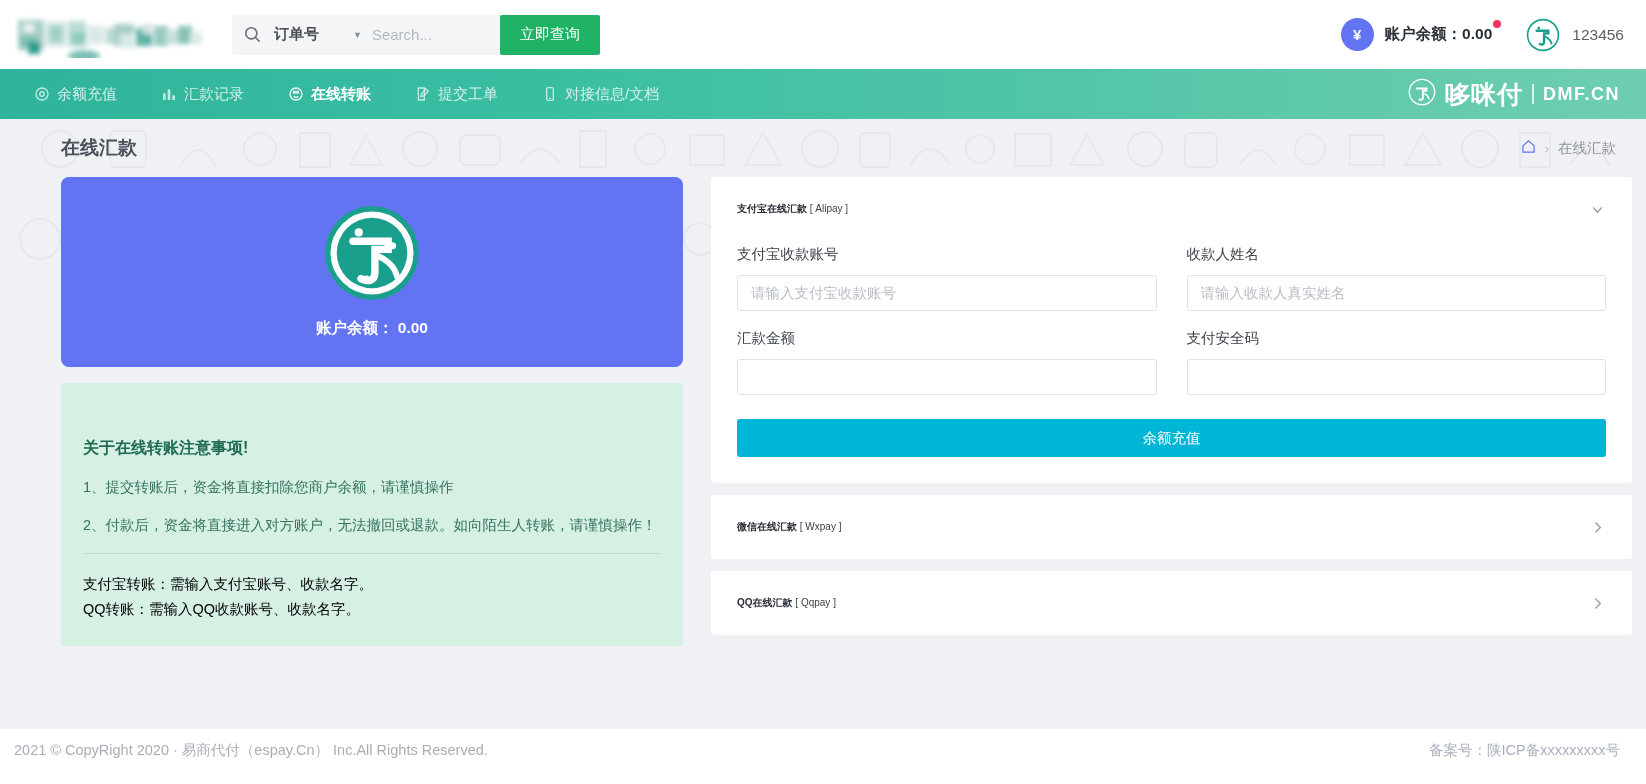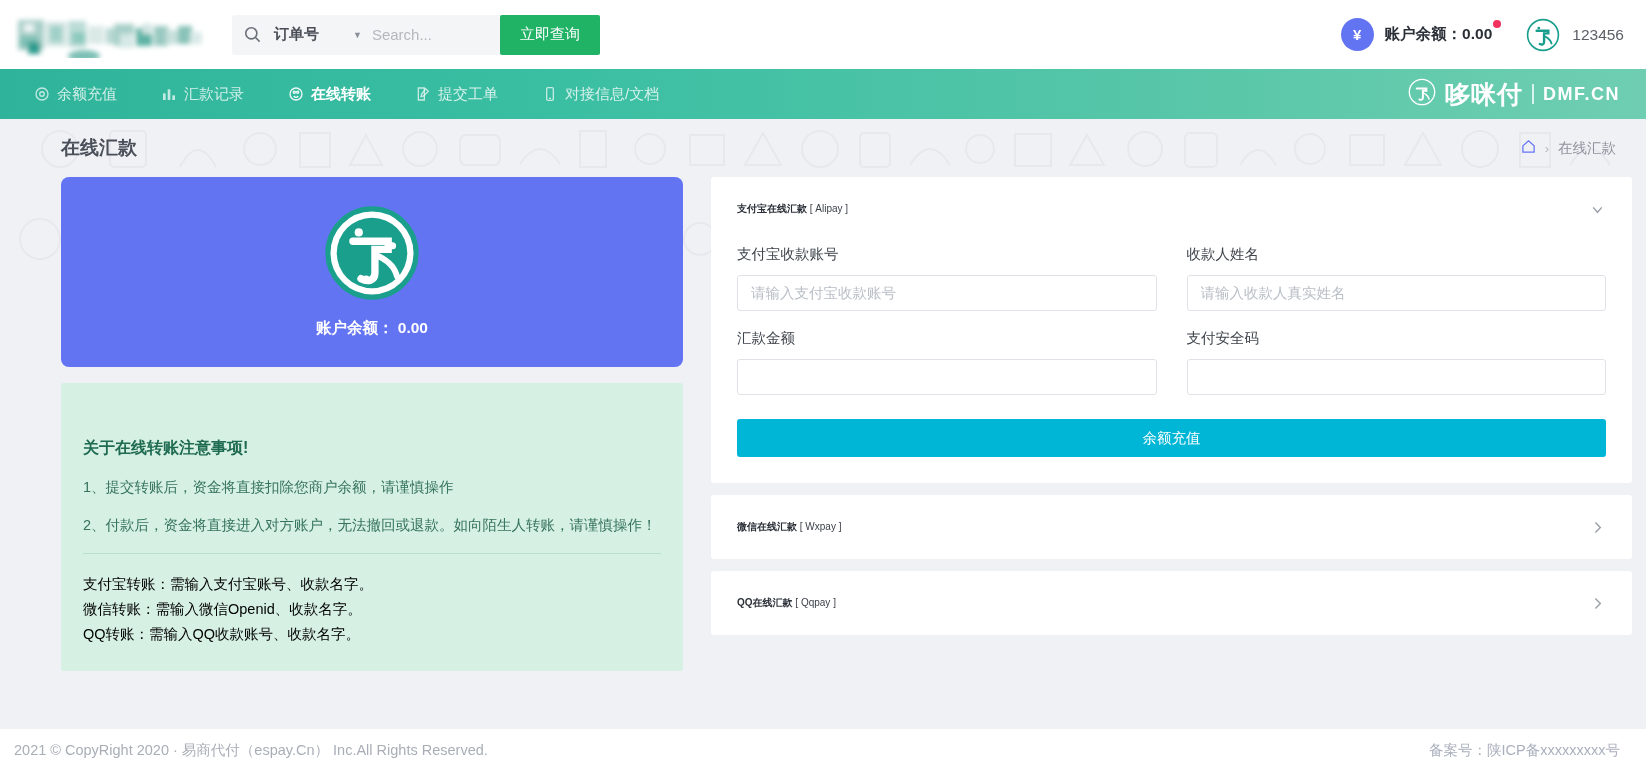--- a/index.html
+++ b/index.html
@@ -400,21 +400,20 @@
           </span>
           <div class="balance-card-text">账户余额： 0.00</div>
         </div>
 
         <div class="notice">
           <h3>关于在线转账注意事项!</h3>
           <p>1、提交转账后，资金将直接扣除您商户余额，请谨慎操作</p>
           <p>2、付款后，资金将直接进入对方账户，无法撤回或退款。如向陌生人转账，请谨慎操作！</p>
           <hr>
           <p class="sub">支付宝转账：需输入支付宝账号、收款名字。</p>
-          <p class="sub">微信转账：需输入微信Openid、收款名字。</p>
           <p class="sub">QQ转账：需输入QQ收款账号、收款名字。</p>
         </div>
       </div>
 
       <div class="col-right">
 
         <div class="panel">
           <div class="panel-head">
             <div class="panel-title">
               <span>支付宝在线汇款</span>

